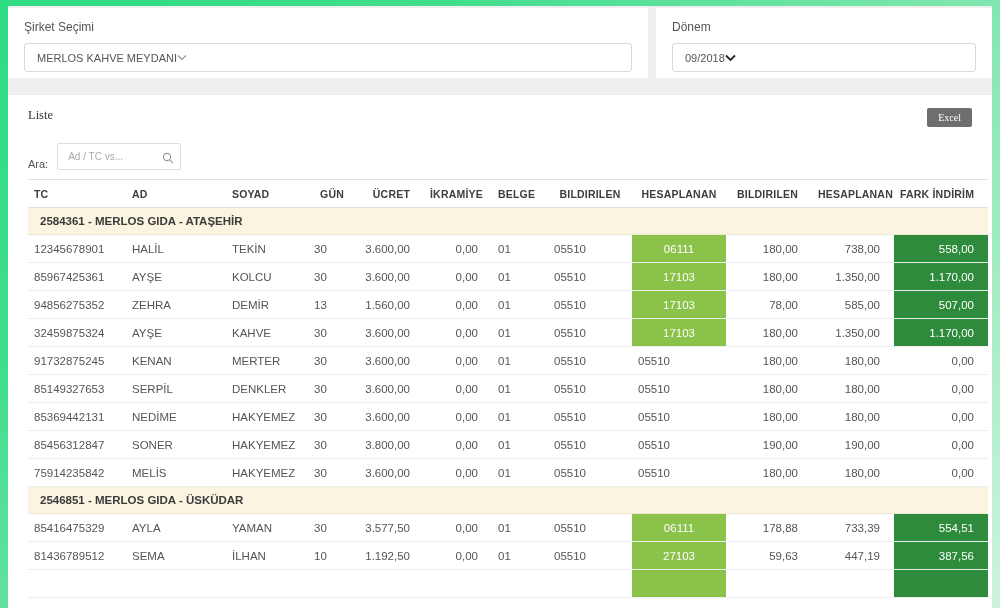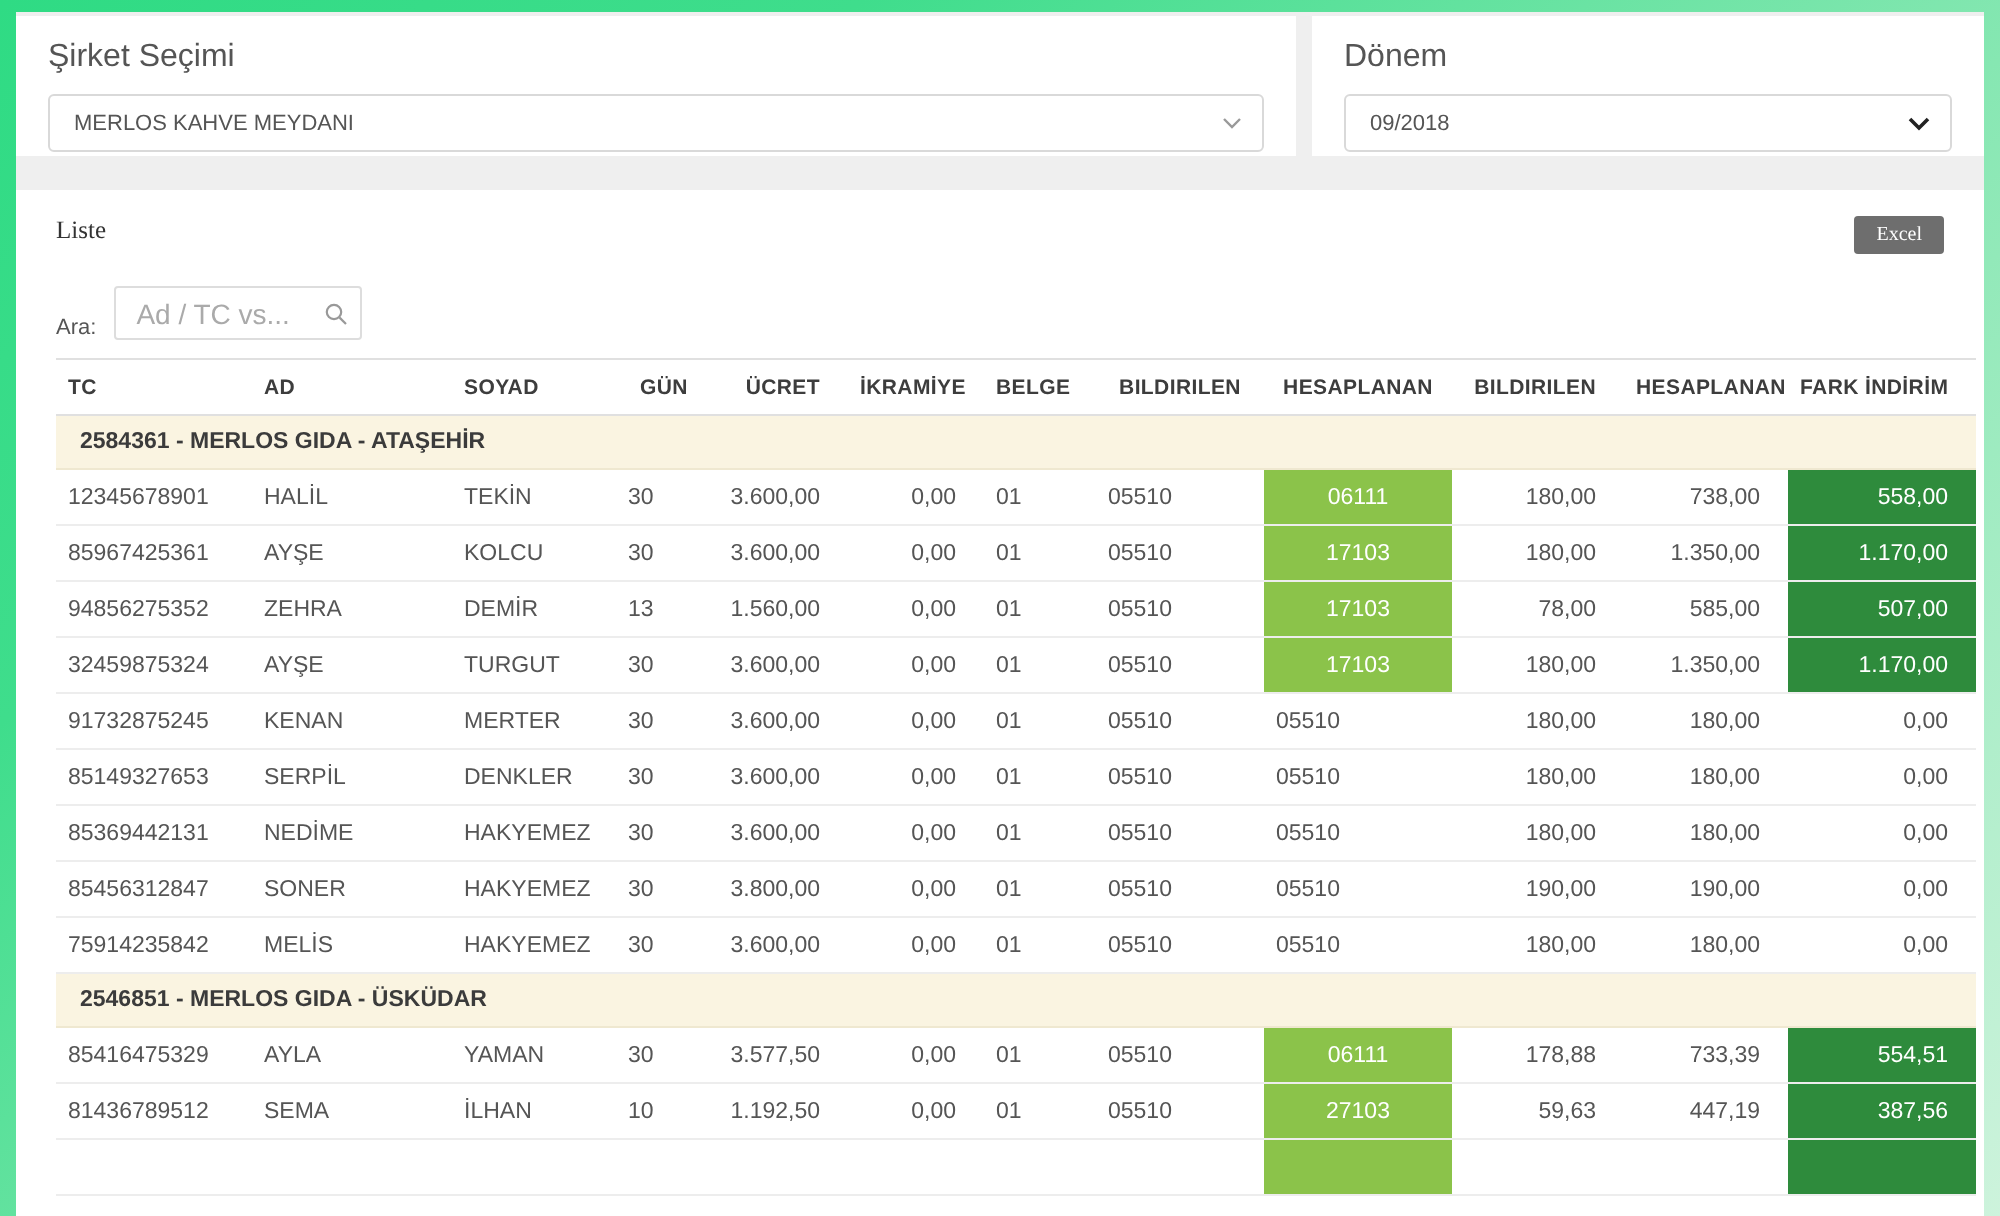--- a/index.html
+++ b/index.html
@@ -10,42 +10,42 @@
   }
   .frame-inner{
     position:absolute;top:6px;left:8px;right:8px;bottom:0;
     background:#efefef;overflow:hidden;
   }
   
   .top-row{display:flex;gap:8px;margin-top:2px;}
   .card{background:#fff;height:70px;box-sizing:border-box;padding:12px 16px;}
   .card-company{flex:2;}
   .card-period{flex:1;}
-  .card-label{font-size:16px;color:#555;margin-bottom:9px;}
+  .card-label{font-size:12px;color:#555;margin-bottom:9px;}
   .select-box{
     border:1px solid #d9d9d9;border-radius:3px;height:29px;background:#fff;
-    display:flex;align-items:center;justify-content:space-between;
+    display:flex;align-items:center;justify-content:flex-start;
     padding:0 10px 0 12px;box-sizing:border-box;font-size:11px;color:#555;
     cursor:pointer;
   }
   .chev{display:flex;align-items:center;}
   
   .main{background:#fff;margin-top:17px;padding:0 20px;height:600px;box-sizing:border-box;}
   .title-row{display:flex;justify-content:space-between;align-items:flex-start;padding-top:13px;font-family:Liberation Serif, serif;}
   .page-title{font-size:12.5px;color:#333;}
   .excel-btn{
     background:var(--excel-bg,#6e6e6e);color:#fff;border:none;border-radius:2px;
     font-size:10px;padding:4px 11px;cursor:pointer;font-family:inherit;
   }
   .search-row{display:flex;align-items:flex-end;gap:9px;margin-top:16px;}
   .search-label{font-size:11px;color:#555;}
   .search-wrap{position:relative;width:124px;}
   .search-wrap input{
     width:100%;height:27px;box-sizing:border-box;border:1px solid #ddd;border-radius:2px;
-    font-size:14px;color:#444;padding:0 26px 0 10px;outline:none;font-family:inherit;
+    font-size:10px;color:#444;padding:0 26px 0 10px;outline:none;font-family:inherit;
   }
   .search-wrap input::placeholder{color:#aaa;}
   .search-icon{position:absolute;right:7px;top:7px;pointer-events:none;}
   
   table{width:100%;border-collapse:collapse;table-layout:fixed;margin-top:9px;}
   thead th{
     border-top:1px solid #e0e0e0;border-bottom:1px solid #e0e0e0;
     font-size:10.5px;font-weight:bold;color:#3d3d3d;height:28px;
     padding:0 6px;box-sizing:border-box;letter-spacing:.2px;white-space:nowrap;
   }
@@ -171,21 +171,21 @@
             <td class="al-l">01</td>
             <td class="al-c">05510</td>
             <td class="al-c hl-light">17103</td>
             <td class="al-r">78,00</td>
             <td class="al-r">585,00</td>
             <td class="al-r hl-dark">507,00</td>
           </tr>
           <tr>
             <td class="al-l">32459875324</td>
             <td class="al-l">AYŞE</td>
-            <td class="al-l">TURGUT</td>
+            <td class="al-l">KAHVE</td>
             <td class="al-c">30</td>
             <td class="al-r">3.600,00</td>
             <td class="al-r">0,00</td>
             <td class="al-l">01</td>
             <td class="al-c">05510</td>
             <td class="al-c hl-light">17103</td>
             <td class="al-r">180,00</td>
             <td class="al-r">1.350,00</td>
             <td class="al-r hl-dark">1.170,00</td>
           </tr>

